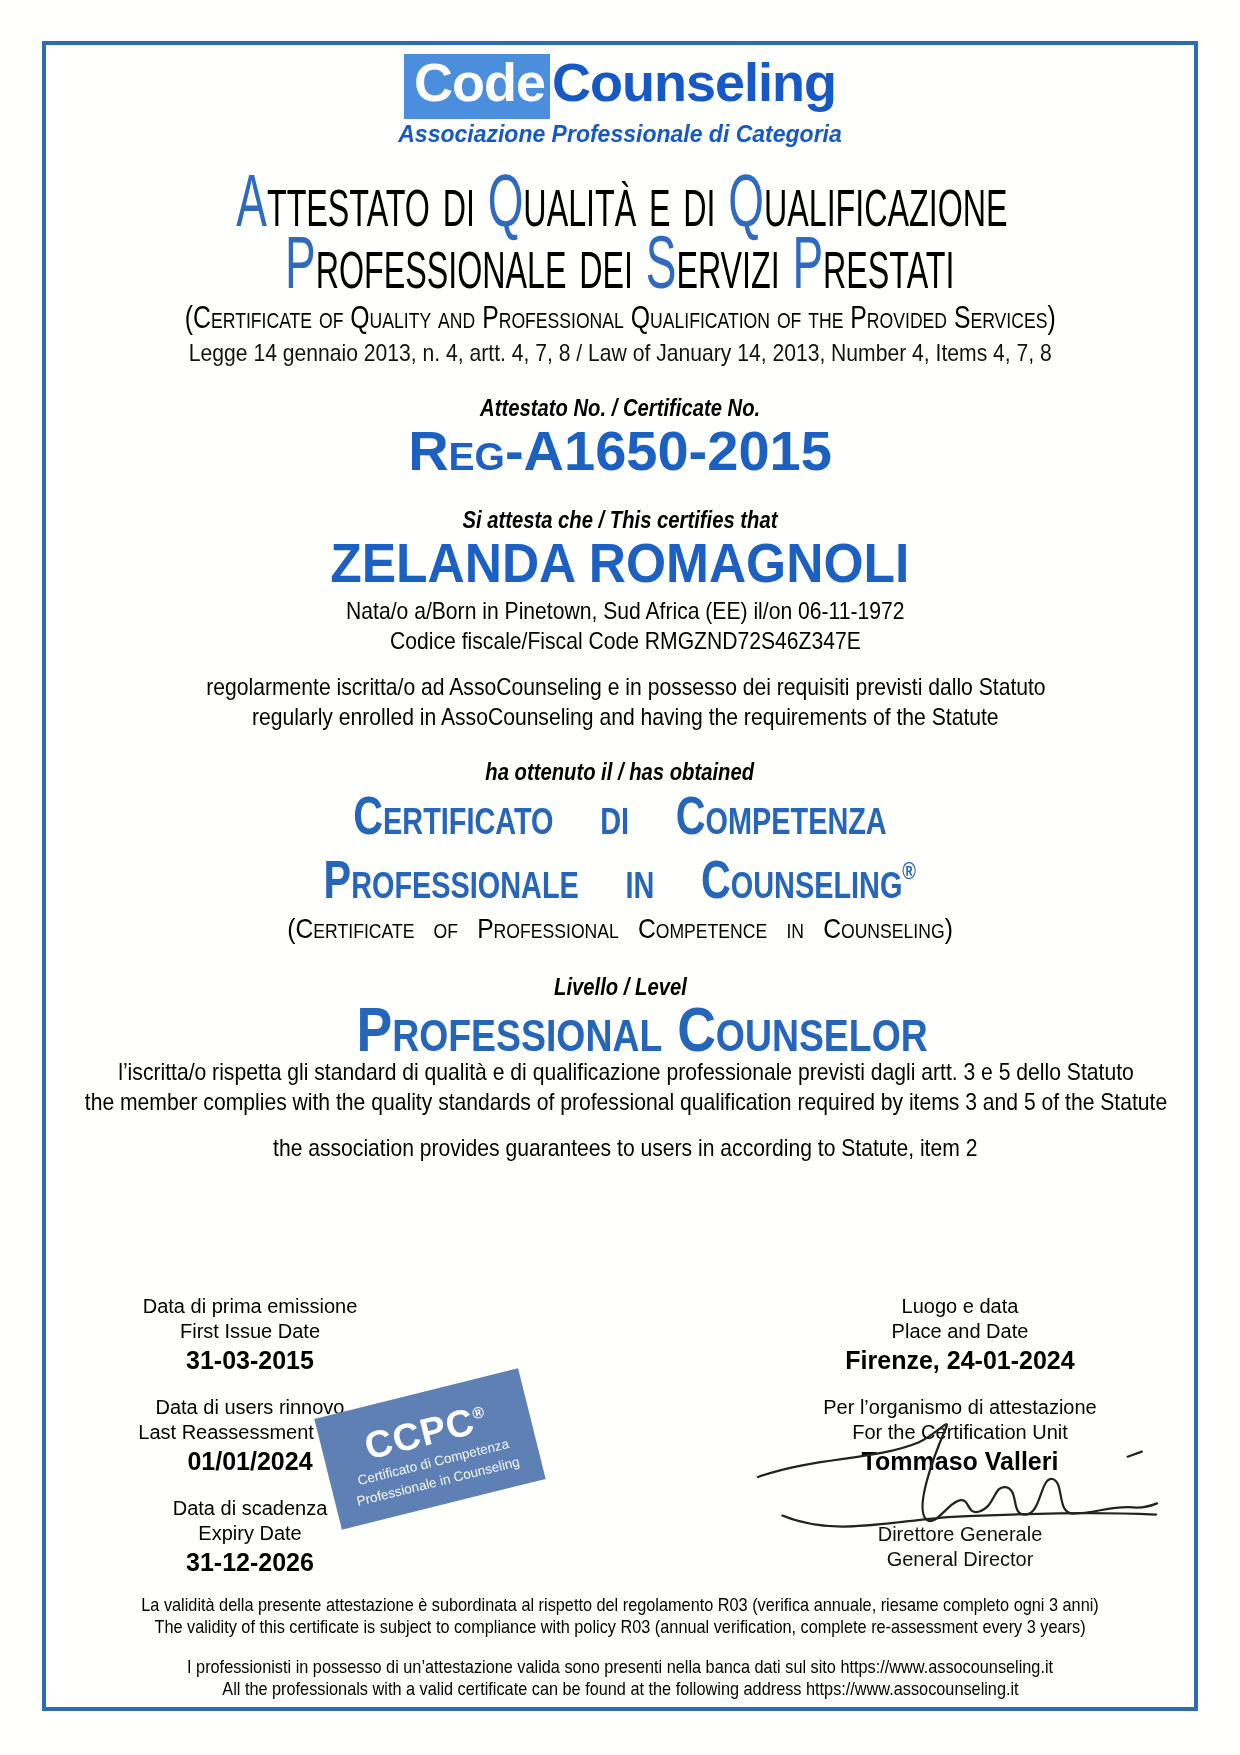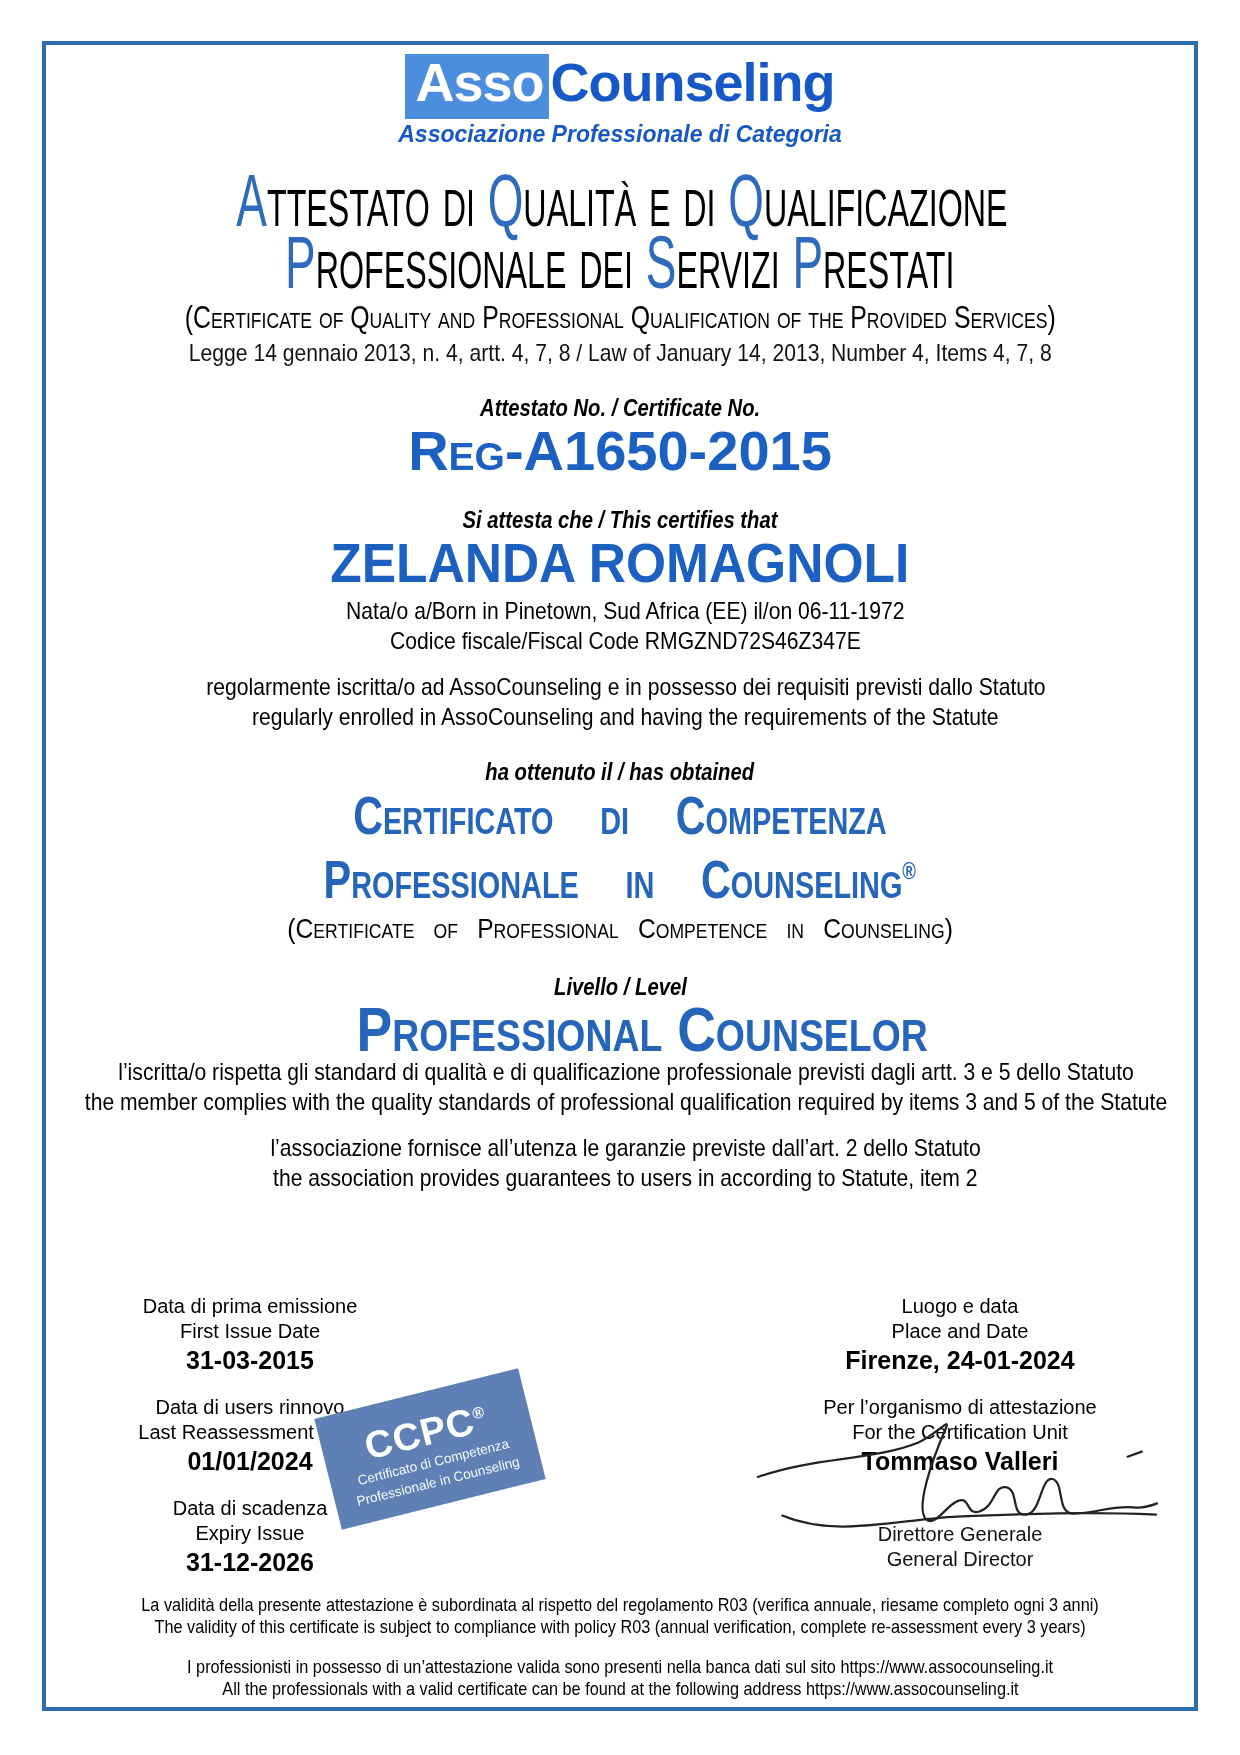--- a/index.html
+++ b/index.html
@@ -83,21 +83,21 @@
 </style>
 </head>
 <body>
 
 <div class="page">
   <div class="frame"></div>
 
   <div class="flow">
 
     <div class="logo">
-      <div class="logo-line"><span class="logo-asso">Asso</span><span class="logo-counseling">Counseling</span></div>
+      <div class="logo-line"><span class="logo-asso">Code</span><span class="logo-counseling">Counseling</span></div>
       <div class="logo-tagline">Associazione Professionale di Categoria</div>
     </div>
 
     <div class="title">
       <div class="tl">
         <span class="sx62"><span><span class="ini">A</span><span>ttestato</span></span> <span>di</span> <span><span class="ini">Q</span><span>ualità</span></span> <span>e</span> <span>di</span> <span><span class="ini">Q</span><span>ualificazione</span></span></span>
       </div>
       <div class="tl">
         <span class="sx62"><span><span class="ini">P</span><span>rofessionale</span></span> <span>dei</span> <span><span class="ini">S</span><span>ervizi</span></span> <span><span class="ini">P</span><span>restati</span></span></span>
       </div>
@@ -127,41 +127,40 @@
     <div class="cert-en"><span class="sx88">(Certificate of Professional Competence in Counseling)</span></div>
 
     <div class="lbl mt28"><span class="sx88">Livello / Level</span></div>
     <div class="level-value"><span class="sx85">Professional Counselor</span></div>
 
     <div>
       <div class="body-ln"><span class="sx88">l’iscritta/o rispetta gli standard di qualità e di qualificazione professionale previsti dagli artt. 3 e 5 dello Statuto</span></div>
       <div class="body-ln"><span class="sx88">the member complies with the quality standards of professional qualification required by items 3 and 5 of the Statute</span></div>
     </div>
     <div class="mt16">
-      <div class="body-ln"><span class="sx88">l’associazione fornisce all’utenza le garanzie previste dall’art. 2 dello Statuto</span></div>
       <div class="body-ln"><span class="sx88">the association provides guarantees to users in according to Statute, item 2</span></div>
     </div>
   </div>
 
   <div class="bottom">
 
     <div class="col-left">
       <div class="grp">
         <div class="l">Data di prima emissione</div>
         <div class="l">First Issue Date</div>
         <div class="v">31-03-2015</div>
       </div>
       <div class="grp">
         <div class="l">Data di users rinnovo</div>
         <div class="l">Last Reassessment Date</div>
         <div class="v">01/01/2024</div>
       </div>
       <div class="grp">
         <div class="l">Data di scadenza</div>
-        <div class="l">Expiry Issue</div>
+        <div class="l">Expiry Date</div>
         <div class="v">31-12-2026</div>
       </div>
     </div>
 
     <div class="stamp">
       <div class="stamp-acronym"><span>CCPC</span><sup>®</sup></div>
       <div class="stamp-small">Certificato di Competenza</div>
       <div class="stamp-small">Professionale in Counseling</div>
     </div>
 

